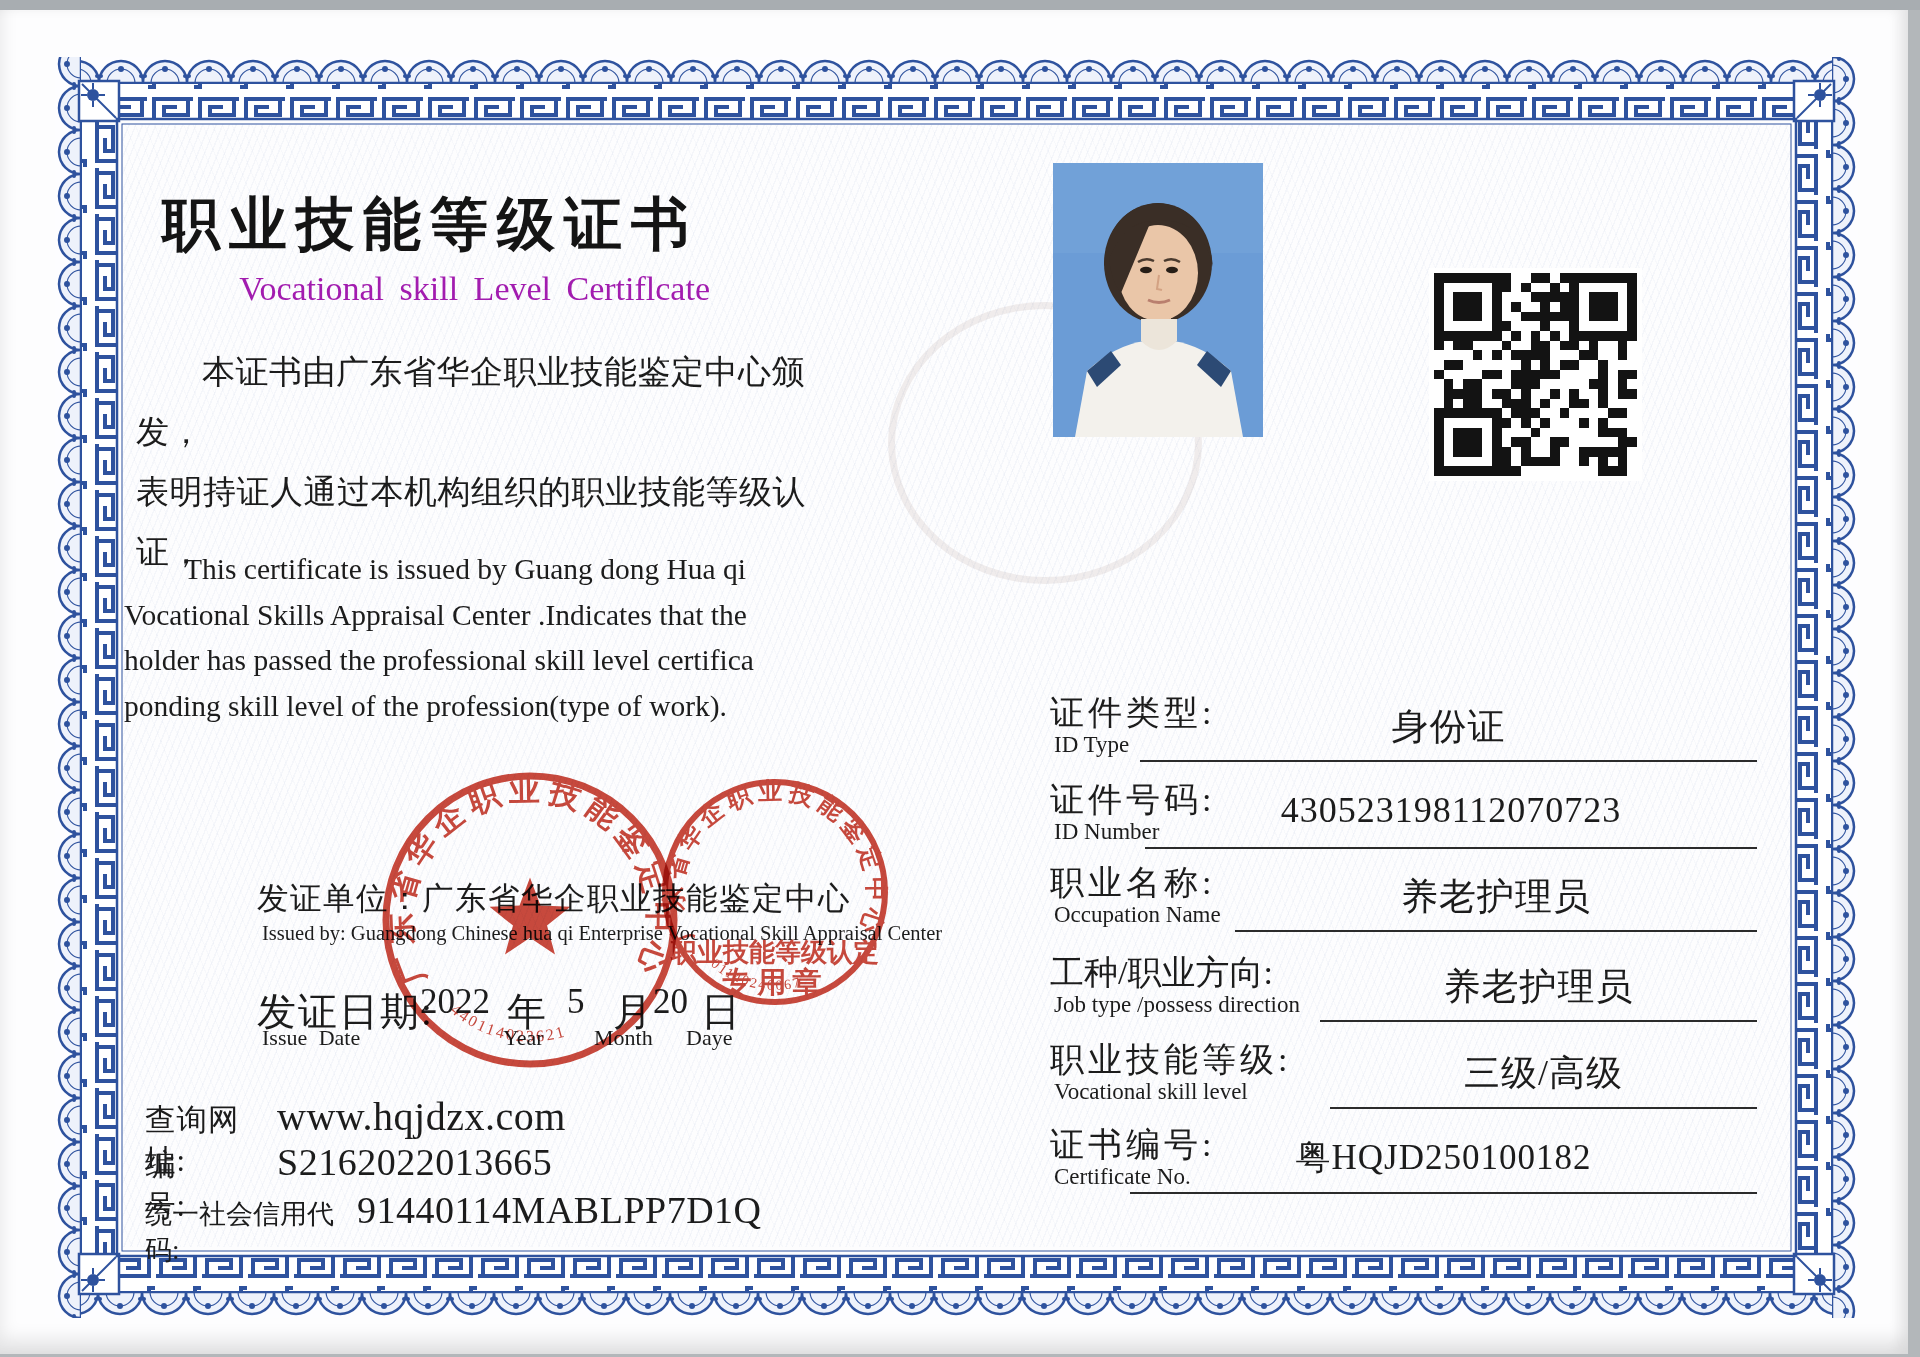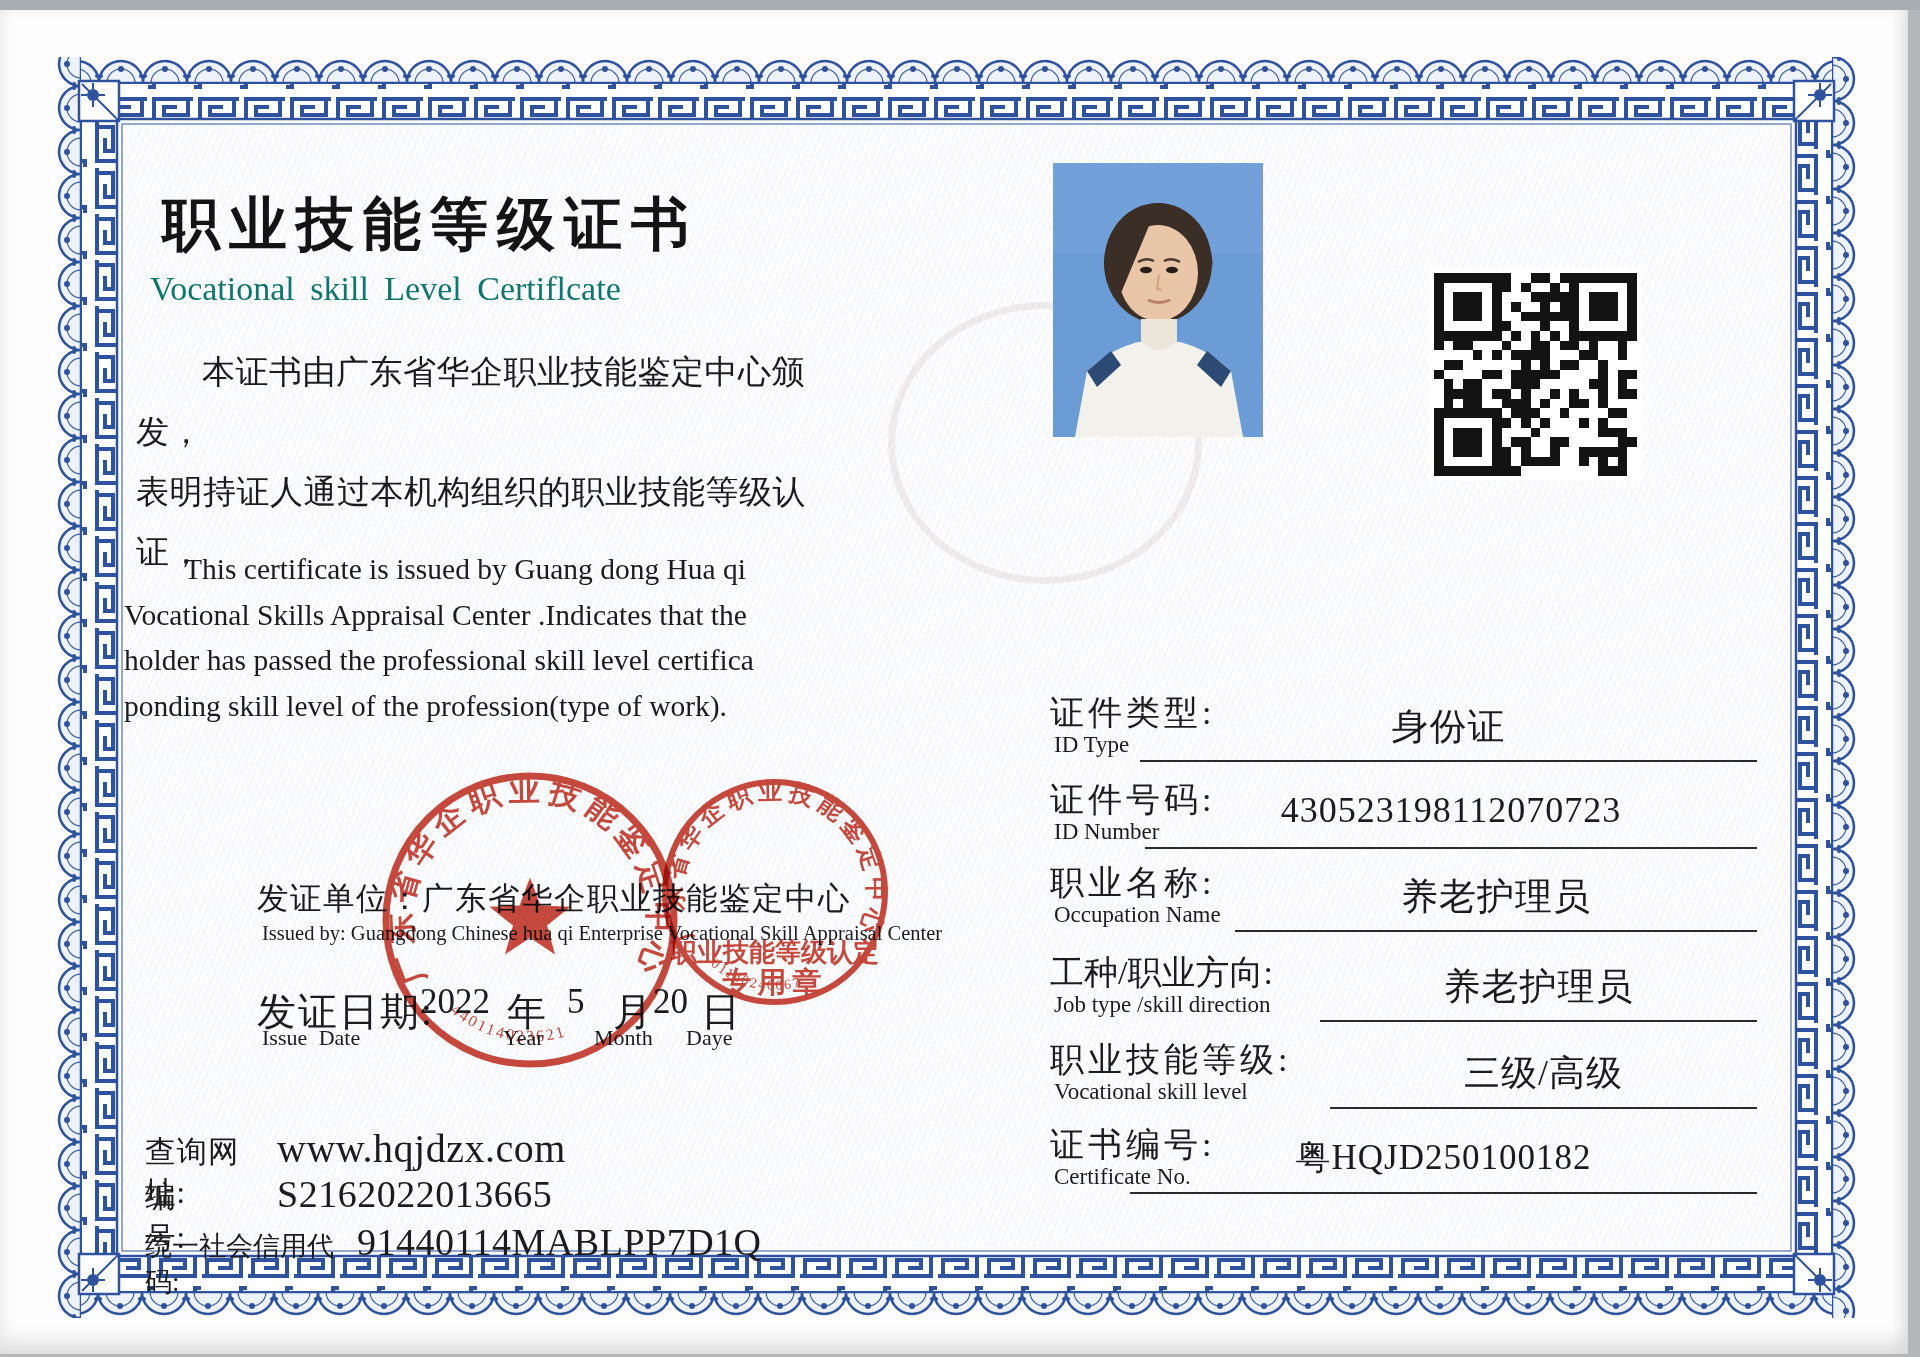--- a/index.html
+++ b/index.html
@@ -20,36 +20,36 @@
     position:absolute;left:122px;top:114px;width:1669px;height:1123px;
     background:
       repeating-linear-gradient(112deg, rgba(95,125,185,.055) 0 1.4px, rgba(255,255,255,0) 1.4px 6.2px),
       repeating-linear-gradient(68deg, rgba(95,125,185,.035) 0 1px, rgba(255,255,255,0) 1px 9px);
   }
   .title{
     position:absolute;left:150px;top:176px;width:560px;margin:0;text-align:center;
     font-size:58px;font-weight:bold;letter-spacing:9px;color:#141414;
   }
   .subtitle{
-    position:absolute;left:150px;top:260px;width:560px;text-align:left;
-    font-size:34px;word-spacing:7px;color:#0f766e;
+    position:absolute;left:150px;top:260px;width:560px;text-align:right;
+    font-size:34px;word-spacing:7px;color:#a21caf;
   }
   .zh-para{position:absolute;left:136px;top:332px;width:678px;font-size:33px;line-height:60px;letter-spacing:.5px;}
   .zh-para .indent{text-indent:66px;}
   .en-para{position:absolute;left:124px;top:537px;width:690px;font-size:29.5px;line-height:45.5px;}
   .en-para .indent{text-indent:60px;}
   .issuer-line{position:absolute;left:257px;top:868px;font-size:31.5px;letter-spacing:1.5px;}
   .issued-by{position:absolute;left:262px;top:912px;font-size:20.5px;}
   .date-row span{position:absolute;}
   .dlab{font-size:39px;letter-spacing:2px;}
   .dval{font-size:35px;}
   .dsub{font-size:22px;}
   .footer-row{position:absolute;left:145px;display:flex;align-items:baseline;}
   .flab{font-size:30.5px;letter-spacing:1px;display:inline-block;}
-  .fv{font-size:38px;letter-spacing:.5px;margin-top:32px;}
+  .fv{font-size:38px;letter-spacing:.5px;}
   .frow{position:absolute;left:1050px;width:715px;height:86px;}
   .fzh{position:absolute;left:0;top:0;font-size:34px;letter-spacing:4px;white-space:nowrap;}
   .fzh.tight{letter-spacing:0;}
   .fen{position:absolute;left:4px;top:42px;font-size:23px;white-space:nowrap;}
   .fval{position:absolute;top:12px;text-align:center;font-size:37px;letter-spacing:1px;}
   .fline{position:absolute;top:70px;border-bottom:2px solid #2b2b2b;}
   .photo{position:absolute;left:1053px;top:153px;}
   .watermark{
     position:absolute;left:888px;top:292px;width:300px;height:268px;border-radius:50%;
     border:7px solid rgba(170,140,132,.15);
@@ -197,21 +197,21 @@
     <div class="fline" style="left:95px;width:612px"></div>
   </div>
   <div class="frow" style="top:850px">
     <div class="fzh">职业名称:</div>
     <div class="fen">Occupation Name</div>
     <div class="fval" style="left:185px;width:522px">养老护理员</div>
     <div class="fline" style="left:185px;width:522px"></div>
   </div>
   <div class="frow" style="top:940px">
     <div class="fzh tight">工种/职业方向:</div>
-    <div class="fen">Job type /skill direction</div>
+    <div class="fen">Job type /possess direction</div>
     <div class="fval" style="left:270px;width:437px">养老护理员</div>
     <div class="fline" style="left:270px;width:437px"></div>
   </div>
   <div class="frow" style="top:1027px">
     <div class="fzh">职业技能等级:</div>
     <div class="fen">Vocational skill level</div>
     <div class="fval" style="left:280px;width:427px;font-size:36px">三级/高级</div>
     <div class="fline" style="left:280px;width:427px"></div>
   </div>
   <div class="frow" style="top:1112px">

